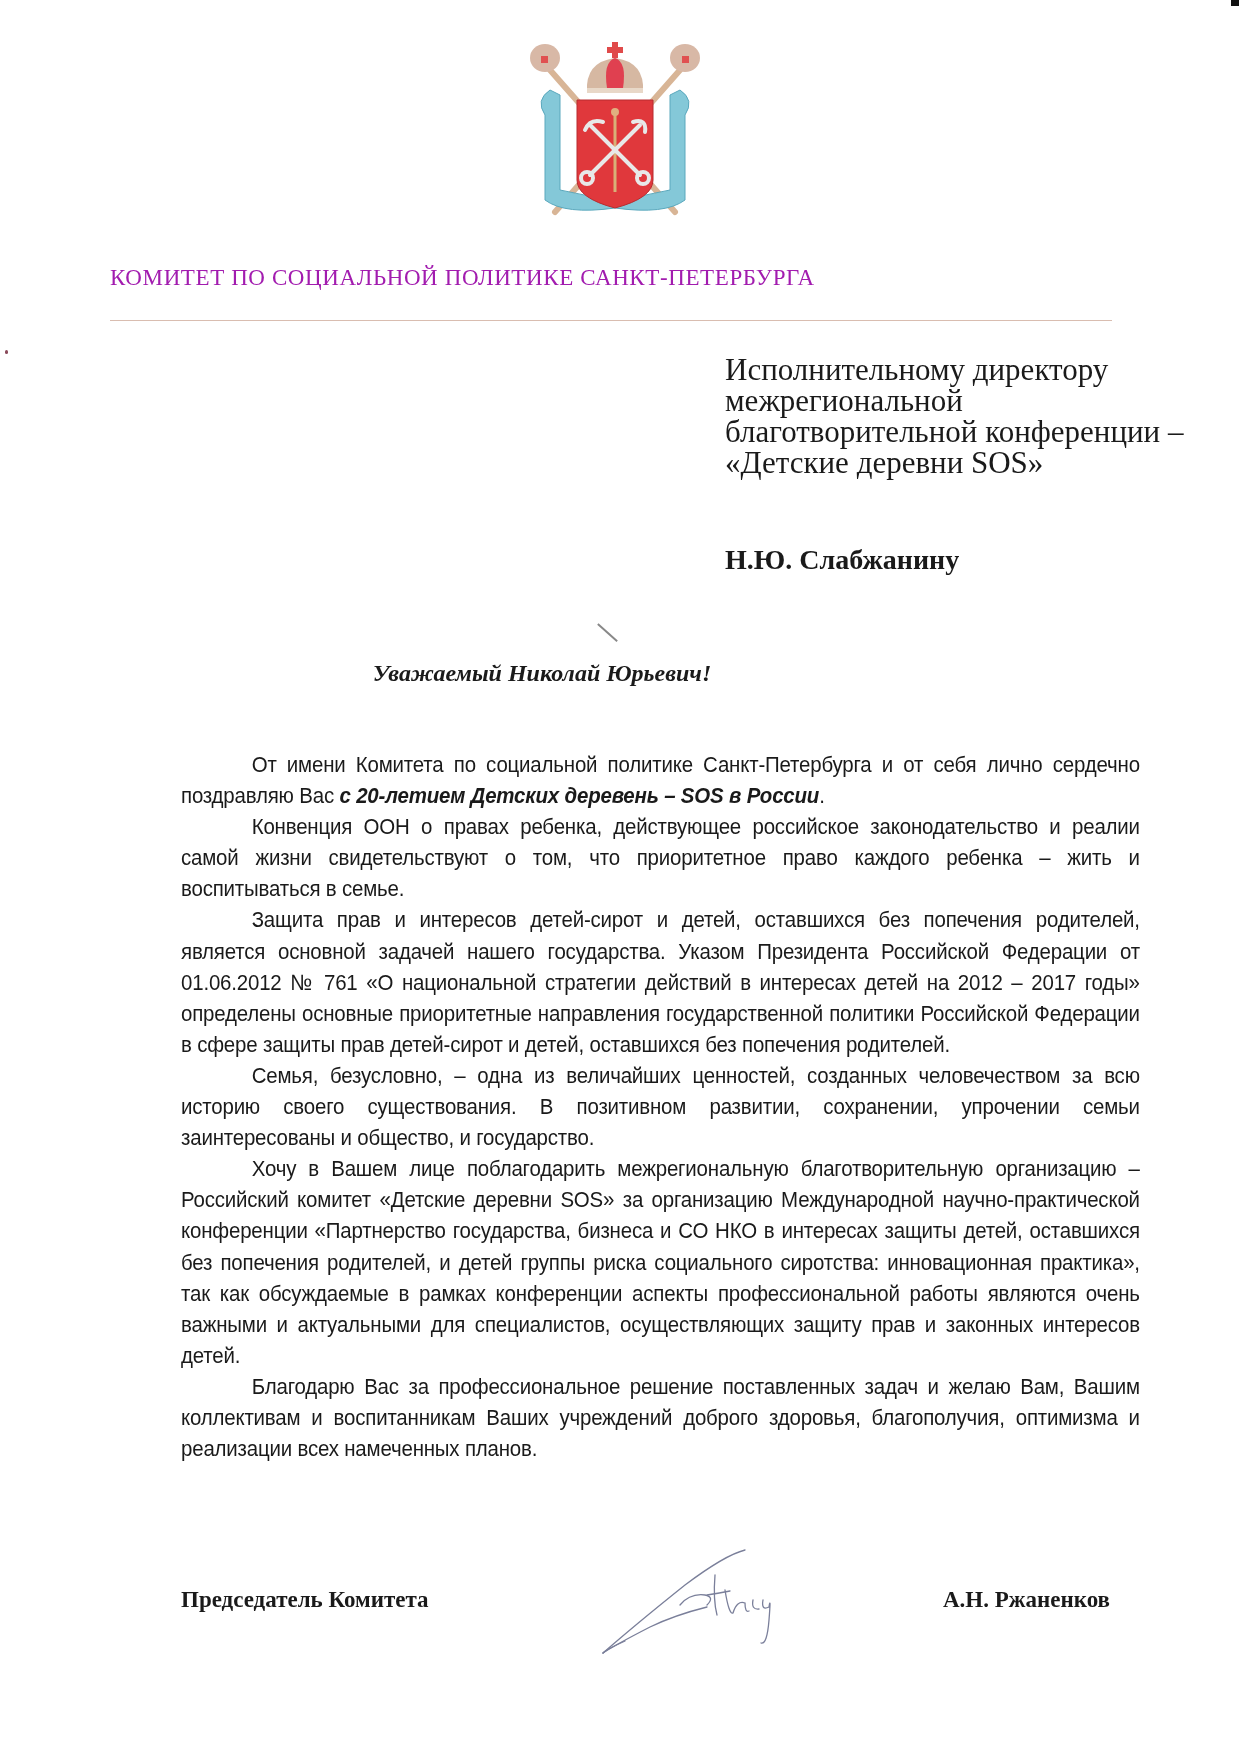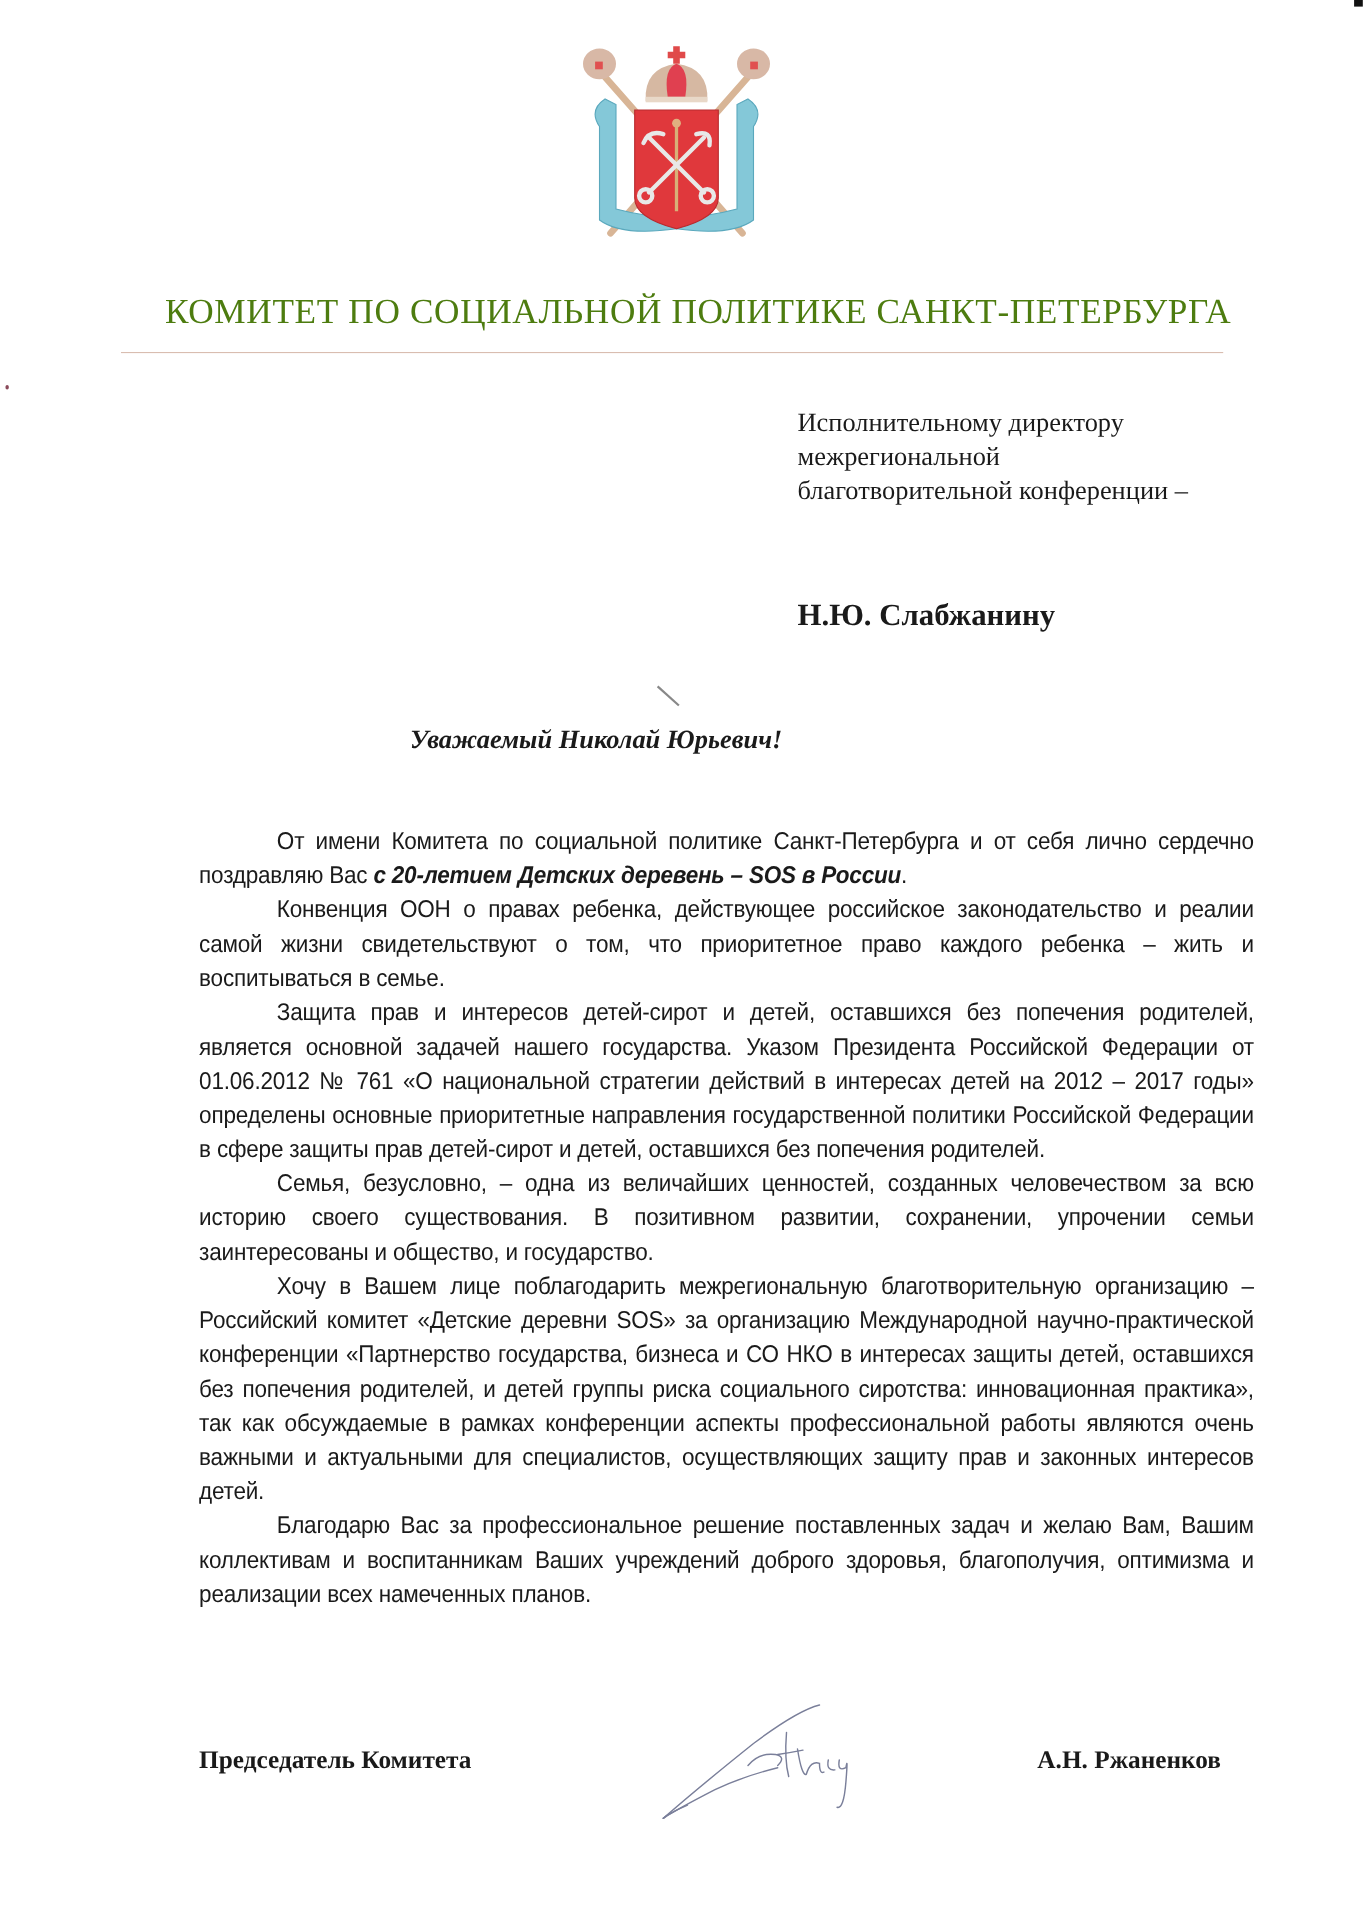--- a/index.html
+++ b/index.html
@@ -4,26 +4,26 @@
   <style>
     html, body { margin: 0; padding: 0; background: #ffffff; }
     body {
       width: 1239px; height: 1753px; position: relative; overflow: hidden;
       font-family: "Liberation Serif", serif; color: #1a1a1a;
     }
     .corner-mark { position: absolute; right: 0; top: 0; width: 8px; height: 6px; background: #111; }
     .crest { position: absolute; left: 525px; top: 30px; width: 180px; height: 190px; }
     .org-name {
       position: absolute; left: 110px; top: 265px; width: 1000px;
-      font-family: "Liberation Serif", serif; font-size: 32px; letter-spacing: 0.6px;
-      color: #4d7c0f; white-space: nowrap; margin-left: 40px;
+      font-family: "Liberation Serif", serif; font-size: 23px; letter-spacing: 0.6px;
+      color: #a21caf; white-space: nowrap;
     }
     .org-rule { position: absolute; left: 110px; top: 320px; width: 1002px; height: 1px; background: #d9bdb0; }
     .margin-dot { position: absolute; left: 5px; top: 350px; width: 3px; height: 4px; background: #8a4a5a; border-radius: 2px; }
-    .addressee { position: absolute; left: 725px; top: 370px; font-size: 24px; line-height: 31px; }
+    .addressee { position: absolute; left: 725px; top: 354px; font-size: 31px; line-height: 31px; }
     .addressee div { white-space: nowrap; }
     .recipient { position: absolute; left: 725px; top: 544px; font-size: 28px; font-weight: bold; }
     .stray-mark { position: absolute; left: 598px; top: 623px; width: 26px; height: 1.5px; background: #888; transform: rotate(42deg); transform-origin: left center; }
     .salutation {
       position: absolute; left: 0; width: 1084px; top: 660px; text-align: center;
       font-size: 24px; font-weight: bold; font-style: italic;
     }
     .body-text {
       position: absolute; left: 181px; top: 749px; width: 959px;
       font-family: "Liberation Sans", sans-serif; font-size: 22px; line-height: 31.1px;
@@ -78,20 +78,21 @@
 </svg>
 
 <div class="org-name">КОМИТЕТ ПО СОЦИАЛЬНОЙ ПОЛИТИКЕ САНКТ-ПЕТЕРБУРГА</div>
 <div class="org-rule"></div>
 <div class="margin-dot"></div>
 
 <div class="addressee">
   <div>Исполнительному директору</div>
   <div>межрегиональной</div>
   <div>благотворительной конференции –</div>
+  <div>«Детские деревни SOS»</div>
 </div>
 <div class="recipient">Н.Ю. Слабжанину</div>
 
 <div class="stray-mark"></div>
 
 <div class="salutation">Уважаемый Николай Юрьевич!</div>
 
 <div class="body-text">
   <p><span>От имени Комитета по социальной политике Санкт-Петербурга и от себя лично сердечно поздравляю Вас </span><span class="em">с 20-летием Детских деревень – SOS  в России</span><span>.</span></p>
   <p>Конвенция ООН о правах ребенка, действующее российское законодательство и реалии самой жизни свидетельствуют о том, что приоритетное право каждого ребенка – жить и воспитываться в семье.</p>

